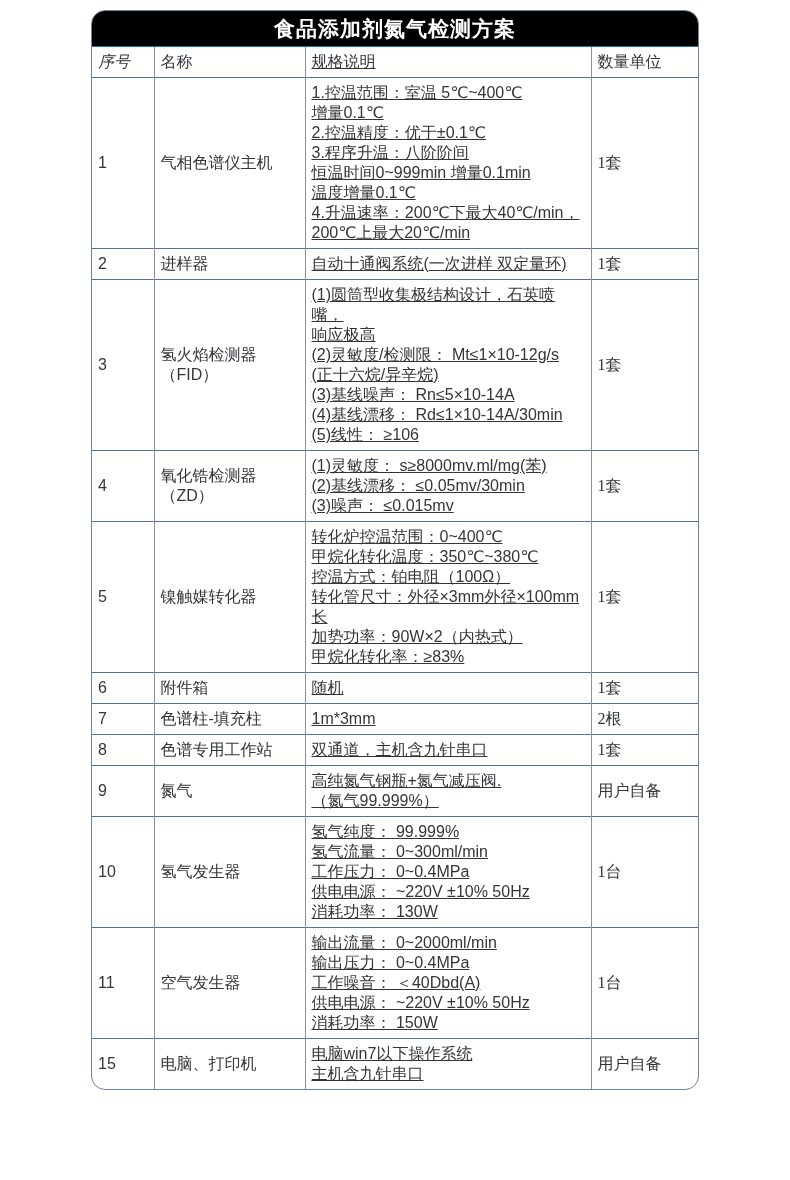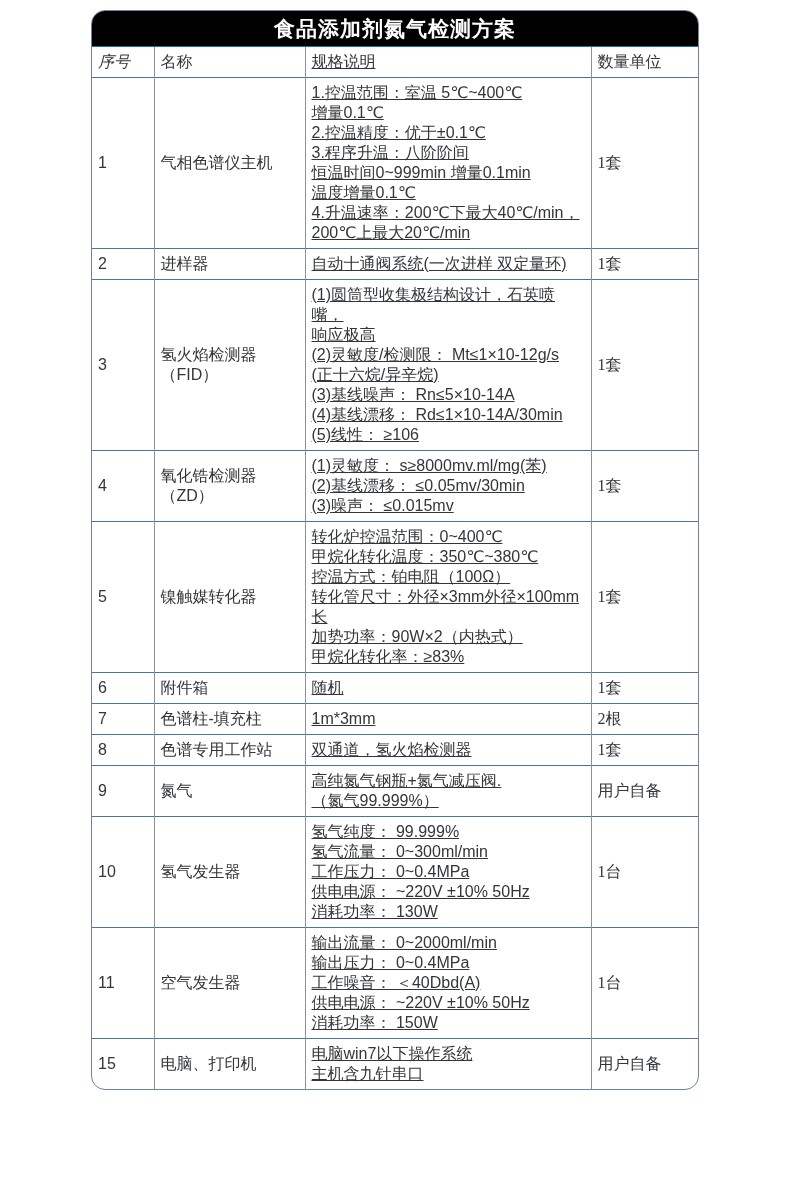--- a/index.html
+++ b/index.html
@@ -146,21 +146,21 @@
   </tr>
           <tr>
     <td class="c-num">7</td>
     <td class="c-name">色谱柱-填充柱</td>
     <td class="c-spec">1m*3mm</td>
     <td class="c-qty">2根</td>
   </tr>
           <tr>
     <td class="c-num">8</td>
     <td class="c-name">色谱专用工作站</td>
-    <td class="c-spec">双通道，氢火焰检测器</td>
+    <td class="c-spec">双通道，主机含九针串口</td>
     <td class="c-qty">1套</td>
   </tr>
           <tr>
     <td class="c-num">9</td>
     <td class="c-name">氮气</td>
     <td class="c-spec">高纯氮气钢瓶+氮气减压阀.
 （氮气99.999%）</td>
     <td class="c-qty">用户自备</td>
   </tr>
           <tr>

